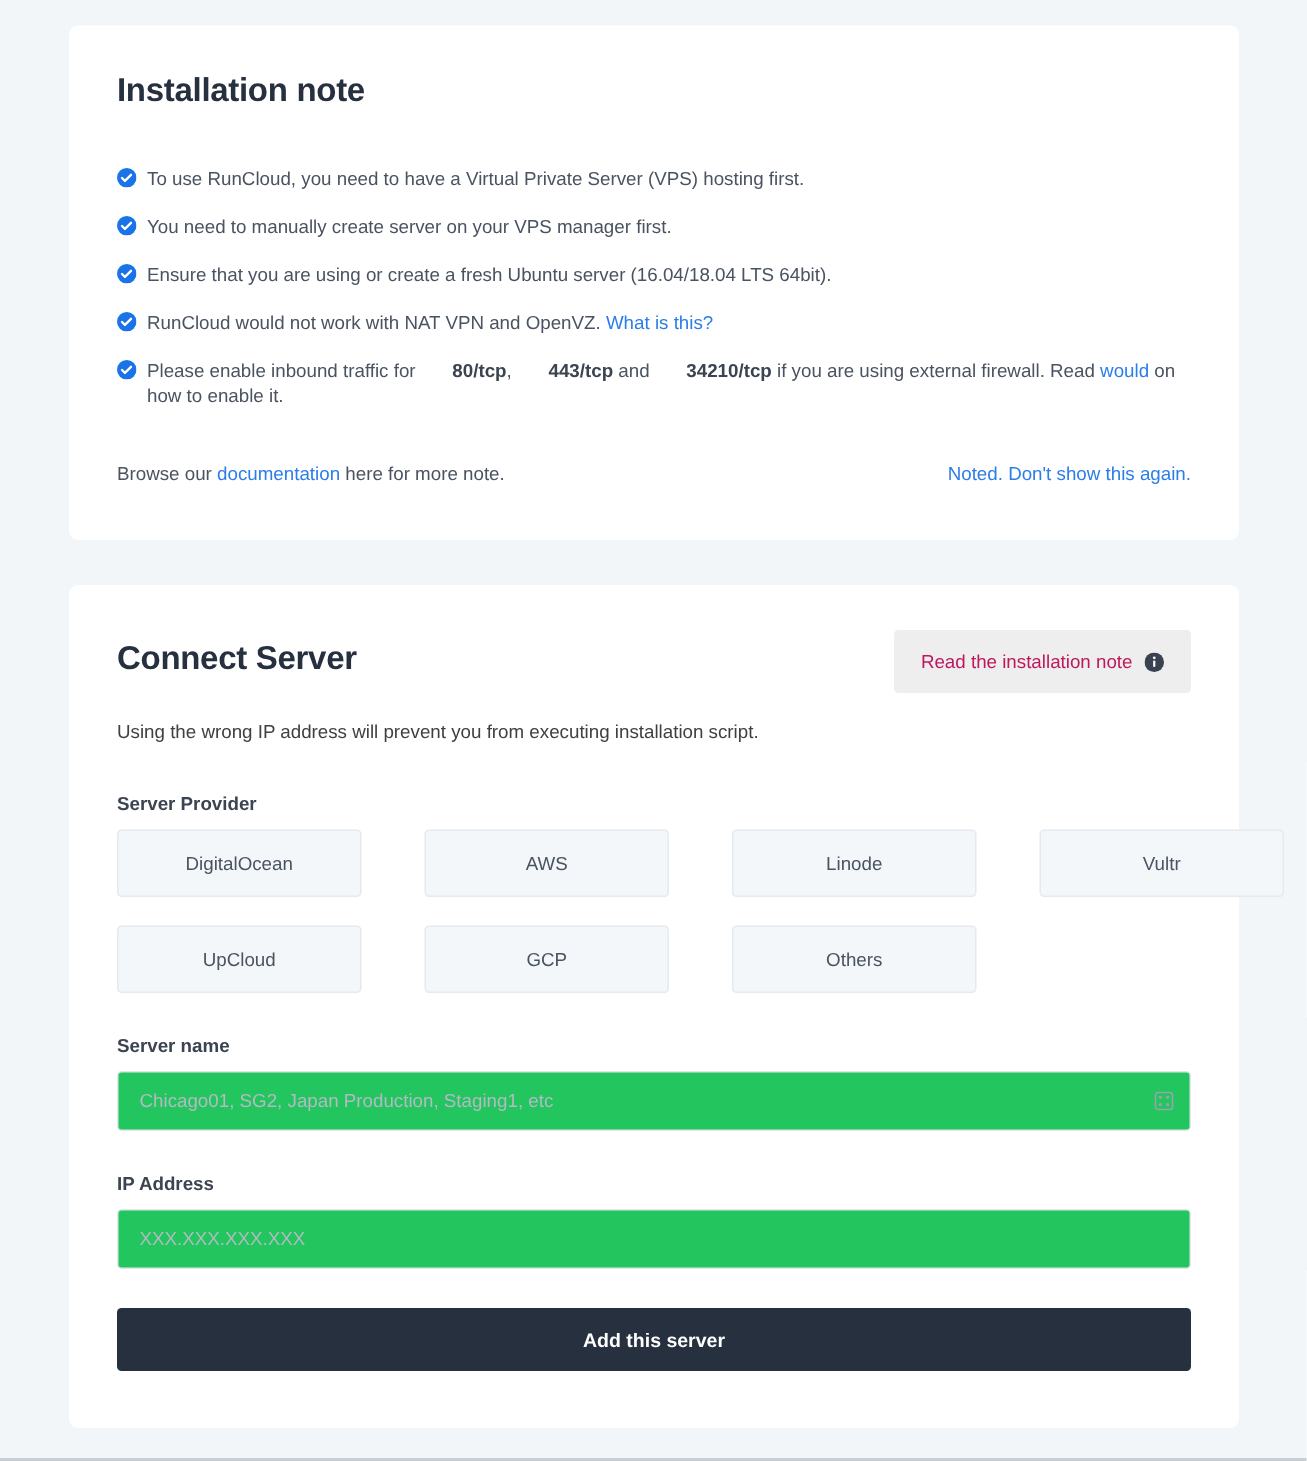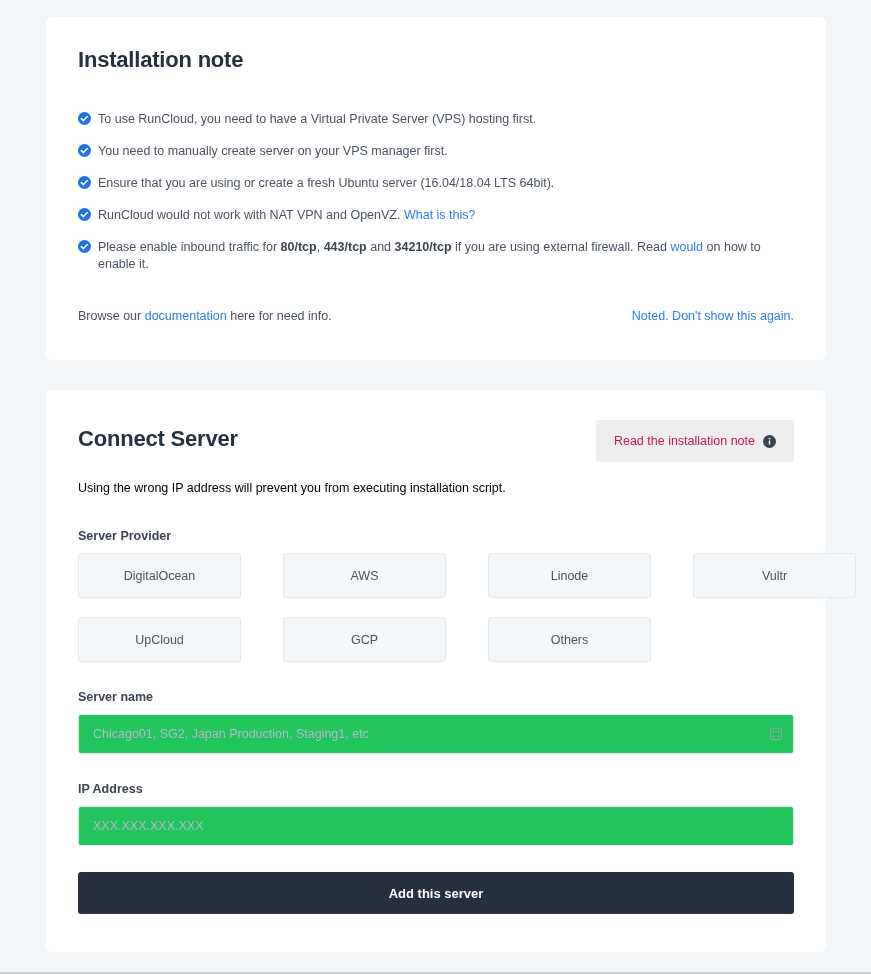--- a/index.html
+++ b/index.html
@@ -47,21 +47,21 @@
     margin-bottom: 15px;
   }
   .note-item:last-child { margin-bottom: 0; }
   .check-icon {
     position: absolute;
     left: 0;
     top: 1px;
     width: 13px;
     height: 13px;
   }
-  .note-item b { font-weight: bold; color: #3b4450; }
+  .note-item b { font-weight: bold; color: #3b4450; margin-left: 21px; }
   a.link { color: #2b7de9; text-decoration: none; }
   .note-footer {
     margin-top: 36px;
     display: flex;
     justify-content: space-between;
     align-items: baseline;
     font-size: 12.5px;
     color: #4a5361;
   }
   
@@ -91,21 +91,21 @@
     align-items: center;
     gap: 8px;
     font-size: 12.5px;
     font-family: inherit;
     color: #be185d;
     cursor: pointer;
   }
   .info-icon { width: 13px; height: 13px; display: block; }
   .cs-sub {
     font-size: 12.5px;
-    color: #000000;
+    color: #404040;
     margin: 19px 0 0 0;
   }
   .field-label {
     font-size: 12.5px;
     font-weight: bold;
     color: #3b4450;
     margin: 0 0 10px 0;
   }
   #provider-label { margin-top: 34px; }
   .provider-grid {
@@ -217,21 +217,21 @@
         <span class="check-icon">
           <svg viewBox="0 0 16 16" width="13" height="13">
               <circle cx="8" cy="8" r="8" fill="#1a73e8"></circle>
               <path d="M4.1 8.2l2.4 2.4 5-5" stroke="#fff" stroke-width="1.9" fill="none" stroke-linecap="round" stroke-linejoin="round"></path>
             </svg>
         </span><span>Please enable inbound traffic for </span><b>80/tcp</b><span>, </span><b>443/tcp</b><span> and </span><b>34210/tcp</b><span> if you are using external firewall. Read </span><a class="link" href="#">would</a><span> on how to enable it.</span>
       </li>
     </ul>
 
     <div class="note-footer">
-      <div><span>Browse our </span><a class="link" href="#">documentation</a><span> here for need info.</span></div>
+      <div><span>Browse our </span><a class="link" href="#">documentation</a><span> here for more note.</span></div>
       <a class="link" href="#">Noted. Don't show this again.</a>
     </div>
   </div>
 
   <div class="card" id="connect-server-card">
 
     <div class="cs-header">
       <h2 class="cs-title">Connect Server</h2>
       <button class="note-btn">
         <span>Read the installation note</span>

